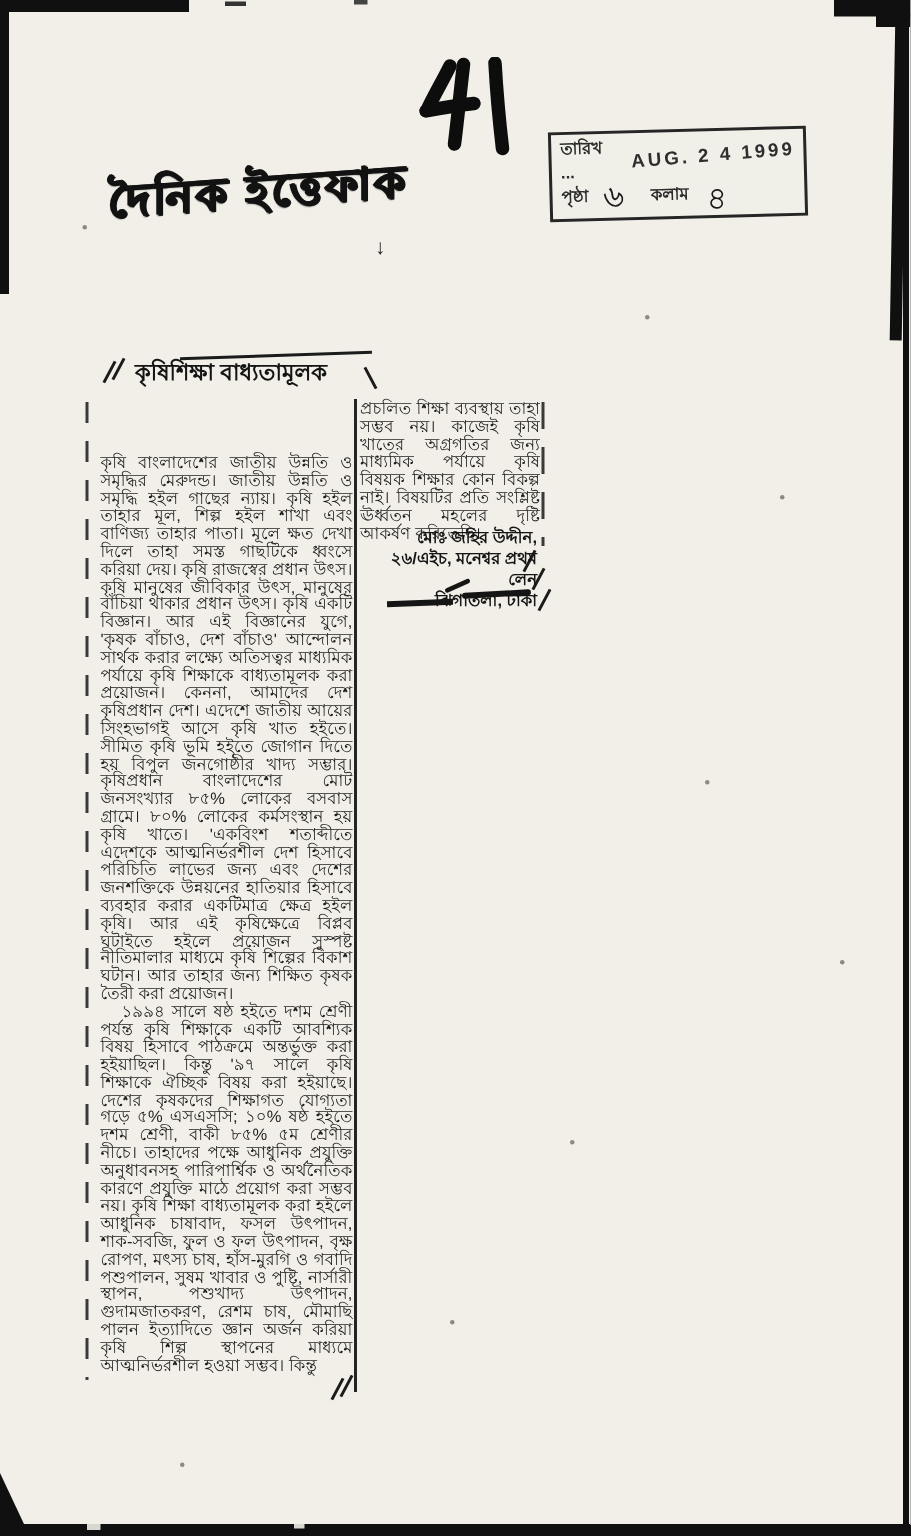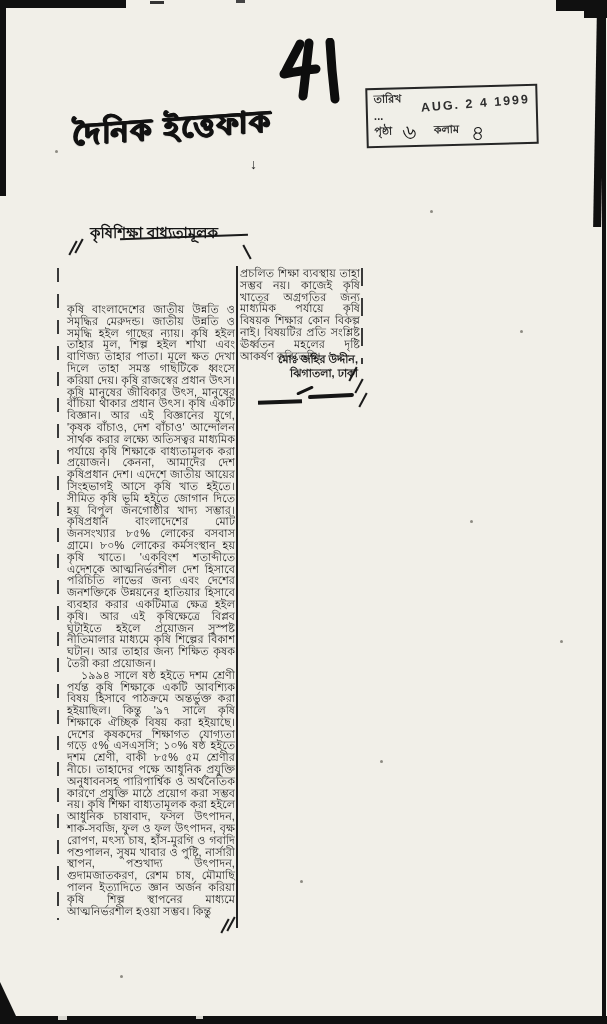--- a/index.html
+++ b/index.html
@@ -66,21 +66,21 @@
   .clip-mid-rule  { left:236px; top:266px; width:2px; height:662px; background:#242424; }
   .clip-right-rule{
     left:361px; top:268px; width:2px; height:96px;
     background:repeating-linear-gradient(#3a3a3a 0 18px, transparent 18px 30px);
   }
   .headline-overline { left:120px; top:236px; width:128px; height:2px; background:#1b1b1b; transform:rotate(-2deg); }
   .slash { position:absolute; width:2px; height:16px; background:#1b1b1b; transform:rotate(28deg); }
   .backslash { position:absolute; width:2px; height:16px; background:#1b1b1b; transform:rotate(-28deg); }
 
   .headline {
-    left:66px; top:222px; width:176px; text-align:center;
+    left:66px; top:238px; width:176px; text-align:center;
     font-size:15px; font-weight:bold; line-height:1.45; color:#141414;
   }
   .body-col {
     font-size:11px; line-height:11.8px; text-align:justify; color:#1e1e1e;
     letter-spacing:0.1px;
   }
   .body-left  { left:67px; top:304px; width:168px; }
   .body-left p + p { text-indent:14px; }
   .body-right { left:240px; top:268px; width:120px; }
   .signature  { left:240px; top:352px; width:118px; text-align:right;
@@ -164,20 +164,21 @@
     <p>কৃষি বাংলাদেশের জাতীয় উন্নতি ও সমৃদ্ধির মেরুদন্ড। জাতীয় উন্নতি ও সমৃদ্ধি হইল গাছের ন্যায়। কৃষি হইল তাহার মূল, শিল্প হইল শাখা এবং বাণিজ্য তাহার পাতা। মূলে ক্ষত দেখা দিলে তাহা সমস্ত গাছটিকে ধ্বংসে করিয়া দেয়। কৃষি রাজস্বের প্রধান উৎস। কৃষি মানুষের জীবিকার উৎস, মানুষের বাঁচিয়া থাকার প্রধান উৎস। কৃষি একটি বিজ্ঞান। আর এই বিজ্ঞানের যুগে, 'কৃষক বাঁচাও, দেশ বাঁচাও' আন্দোলন সার্থক করার লক্ষ্যে অতিসত্বর মাধ্যমিক পর্যায়ে কৃষি শিক্ষাকে বাধ্যতামূলক করা প্রয়োজন। কেননা, আমাদের দেশ কৃষিপ্রধান দেশ। এদেশে জাতীয় আয়ের সিংহভাগই আসে কৃষি খাত হইতে। সীমিত কৃষি ভূমি হইতে জোগান দিতে হয় বিপুল জনগোষ্ঠীর খাদ্য সম্ভার। কৃষিপ্রধান বাংলাদেশের মোট জনসংখ্যার ৮৫% লোকের বসবাস গ্রামে। ৮০% লোকের কর্মসংস্থান হয় কৃষি খাতে। 'একবিংশ শতাব্দীতে এদেশকে আত্মনির্ভরশীল দেশ হিসাবে পরিচিতি লাভের জন্য এবং দেশের জনশক্তিকে উন্নয়নের হাতিয়ার হিসাবে ব্যবহার করার একটিমাত্র ক্ষেত্র হইল কৃষি। আর এই কৃষিক্ষেত্রে বিপ্লব ঘটাইতে হইলে প্রয়োজন সুস্পষ্ট নীতিমালার মাধ্যমে কৃষি শিল্পের বিকাশ ঘটান। আর তাহার জন্য শিক্ষিত কৃষক তৈরী করা প্রয়োজন।</p>
     <p>১৯৯৪ সালে ষষ্ঠ হইতে দশম শ্রেণী পর্যন্ত কৃষি শিক্ষাকে একটি আবশ্যিক বিষয় হিসাবে পাঠক্রমে অন্তর্ভুক্ত করা হইয়াছিল। কিন্তু '৯৭ সালে কৃষি শিক্ষাকে ঐচ্ছিক বিষয় করা হইয়াছে। দেশের কৃষকদের শিক্ষাগত যোগ্যতা গড়ে ৫% এসএসসি; ১০% ষষ্ঠ হইতে দশম শ্রেণী, বাকী ৮৫% ৫ম শ্রেণীর নীচে। তাহাদের পক্ষে আধুনিক প্রযুক্তি অনুধাবনসহ পারিপার্শ্বিক ও অর্থনৈতিক কারণে প্রযুক্তি মাঠে প্রয়োগ করা সম্ভব নয়। কৃষি শিক্ষা বাধ্যতামূলক করা হইলে আধুনিক চাষাবাদ, ফসল উৎপাদন, শাক-সবজি, ফুল ও ফল উৎপাদন, বৃক্ষ রোপণ, মৎস্য চাষ, হাঁস-মুরগি ও গবাদি পশুপালন, সুষম খাবার ও পুষ্টি, নার্সারী স্থাপন, পশুখাদ্য উৎপাদন, গুদামজাতকরণ, রেশম চাষ, মৌমাছি পালন ইত্যাদিতে জ্ঞান অর্জন করিয়া কৃষি শিল্প স্থাপনের মাধ্যমে আত্মনির্ভরশীল হওয়া সম্ভব। কিন্তু</p>
   </div>
 
   <div class="abs body-col body-right">
     <p>প্রচলিত শিক্ষা ব্যবস্থায় তাহা সম্ভব নয়। কাজেই কৃষি খাতের অগ্রগতির জন্য মাধ্যমিক পর্যায়ে কৃষি বিষয়ক শিক্ষার কোন বিকল্প নাই। বিষয়টির প্রতি সংশ্লিষ্ট ঊর্ধ্বতন মহলের দৃষ্টি আকর্ষণ করিতেছি।</p>
   </div>
 
   <div class="abs signature">
     <div>মোঃ জহির উদ্দীন,</div>
+    <div>২৬/এইচ, মনেশ্বর প্রথম লেন</div>
     <div>ঝিগাতলা, ঢাকা</div>
   </div>
 
   <div class="abs scribble1"></div>
   <div class="abs scribble2"></div>
   <div class="abs scribble3"></div>
 
 </div>
 
 </body></html>

